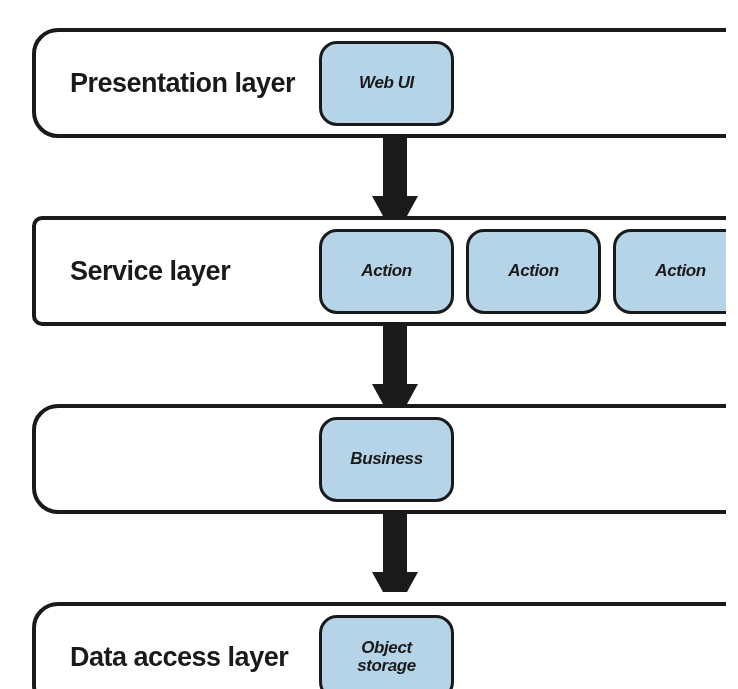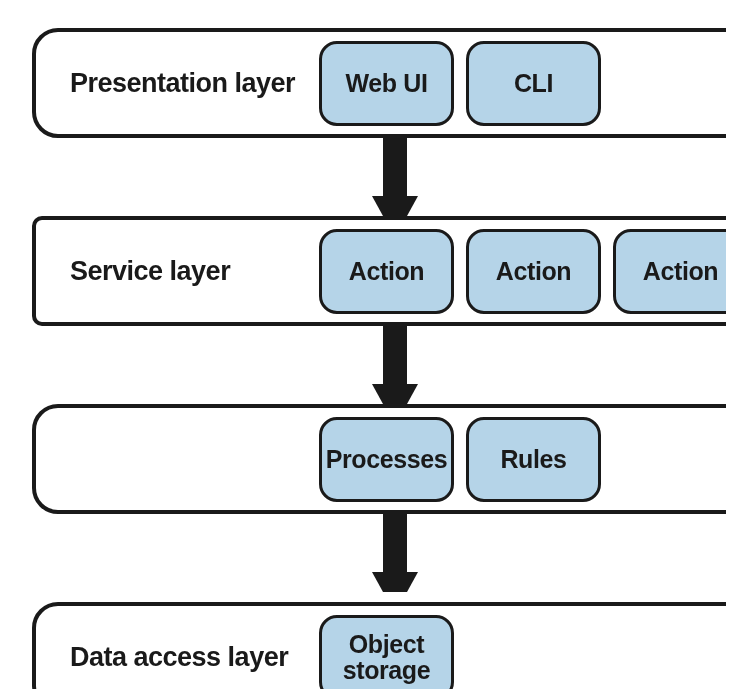--- a/index.html
+++ b/index.html
@@ -55,27 +55,28 @@
     height: 85px;
     background: var(--box-fill);
     border: 3px solid var(--outline);
     border-radius: 18px;
     display: flex;
     align-items: center;
     justify-content: center;
     text-align: center;
   }
   .box-label {
-    font-size: 25px;
+    font-size: 17px;
     font-weight: 700;
     font-stretch: semi-condensed;
     letter-spacing: -0.4px;
     line-height: 1.05;
     color: var(--text);
     padding: 0 2px;
+    font-style: italic;
   }
   .arrow {
     position: absolute;
     left: 359px;
     width: 24px;
     height: 78px;
   }
   .arrow-line {
     position: absolute;
     top: 0;
@@ -102,23 +103,20 @@
 
 <div class="canvas">
 
     <div class="layer" style="top: 4px;">
       <span class="layer-label">Presentation layer</span>
       <div class="boxes">
     <div class="box">
       <span class="box-label">Web UI</span>
     </div>
 
-    <div class="box">
-      <span class="box-label">CLI</span>
-    </div>
 
   </div>
     </div>
 
     <div class="arrow" style="top: 114px;">
       <div class="arrow-line"></div>
       <div class="arrow-head"></div>
     </div>
 
     <div class="layer" style="top: 192px; border-radius: 10px;">
@@ -139,26 +137,23 @@
     </div>
 
     <div class="arrow" style="top: 302px;">
       <div class="arrow-line"></div>
       <div class="arrow-head"></div>
     </div>
 
     <div class="layer" style="top: 380px;">
       <div class="boxes">
     <div class="box">
-      <span class="box-label">Processes</span>
+      <span class="box-label">Business</span>
     </div>
 
-    <div class="box">
-      <span class="box-label">Rules</span>
-    </div>
 
   </div>
     </div>
 
     <div class="arrow" style="top: 490px;">
       <div class="arrow-line"></div>
       <div class="arrow-head"></div>
     </div>
 
     <div class="layer" style="top: 578px;">

